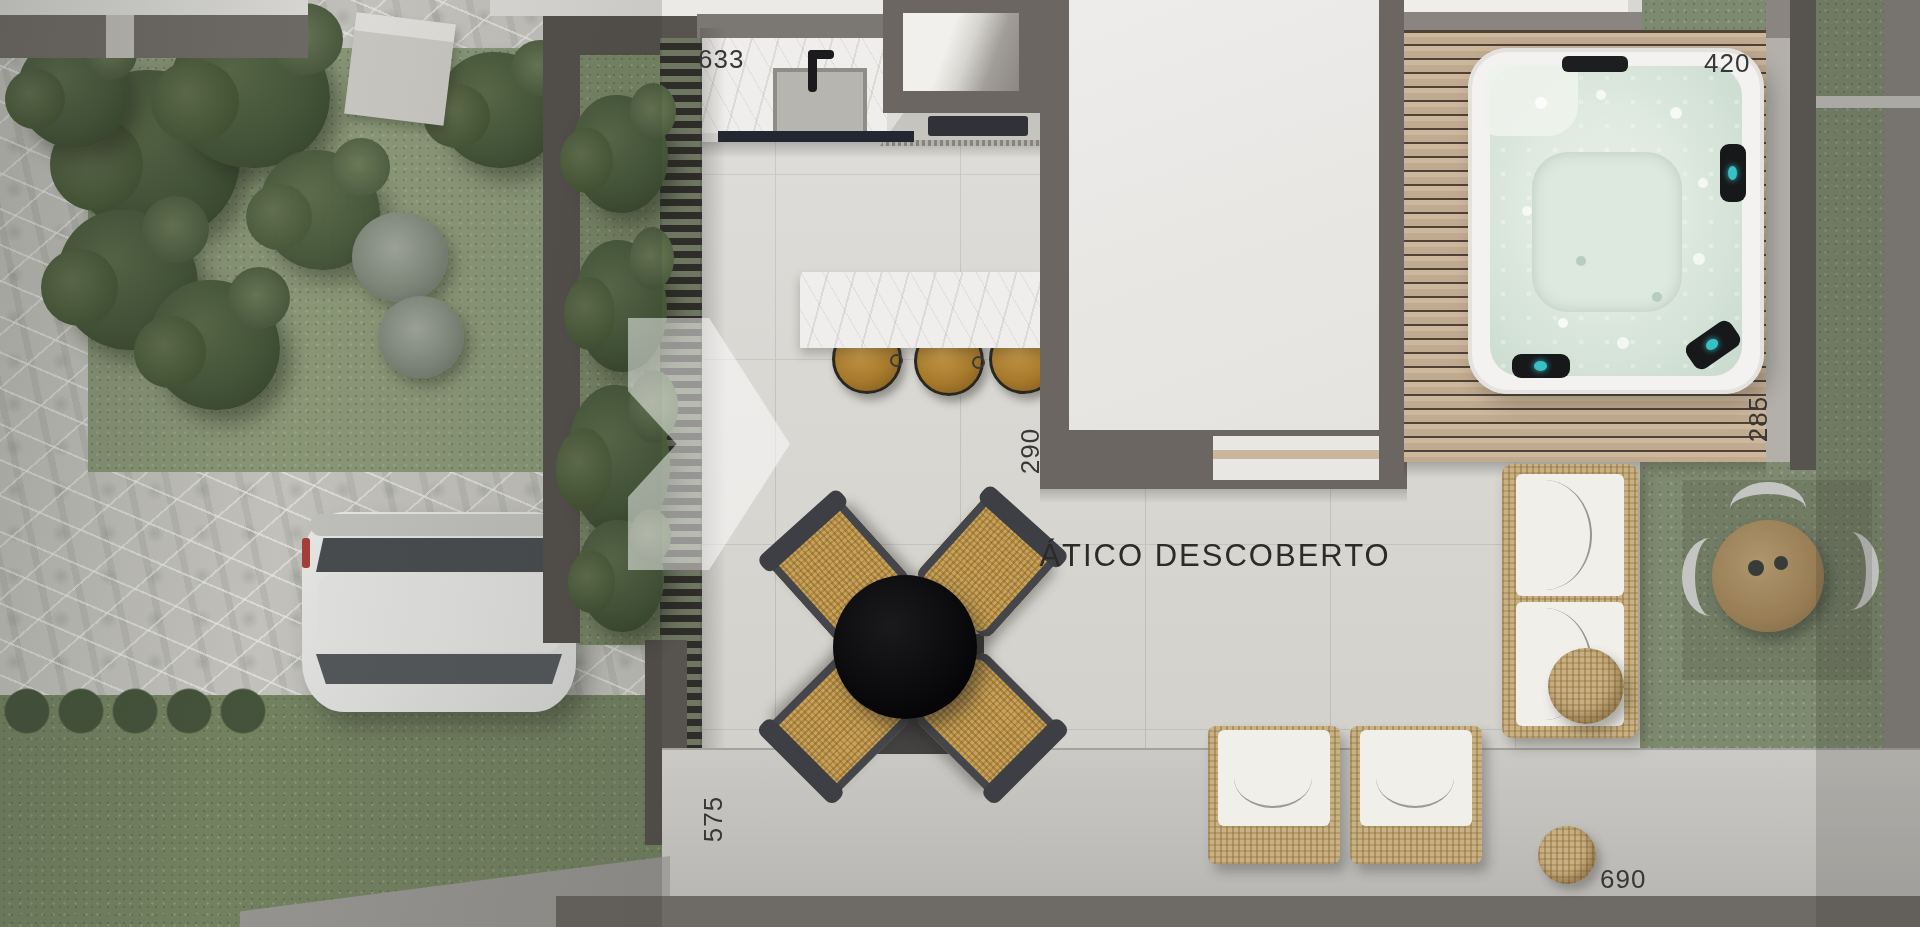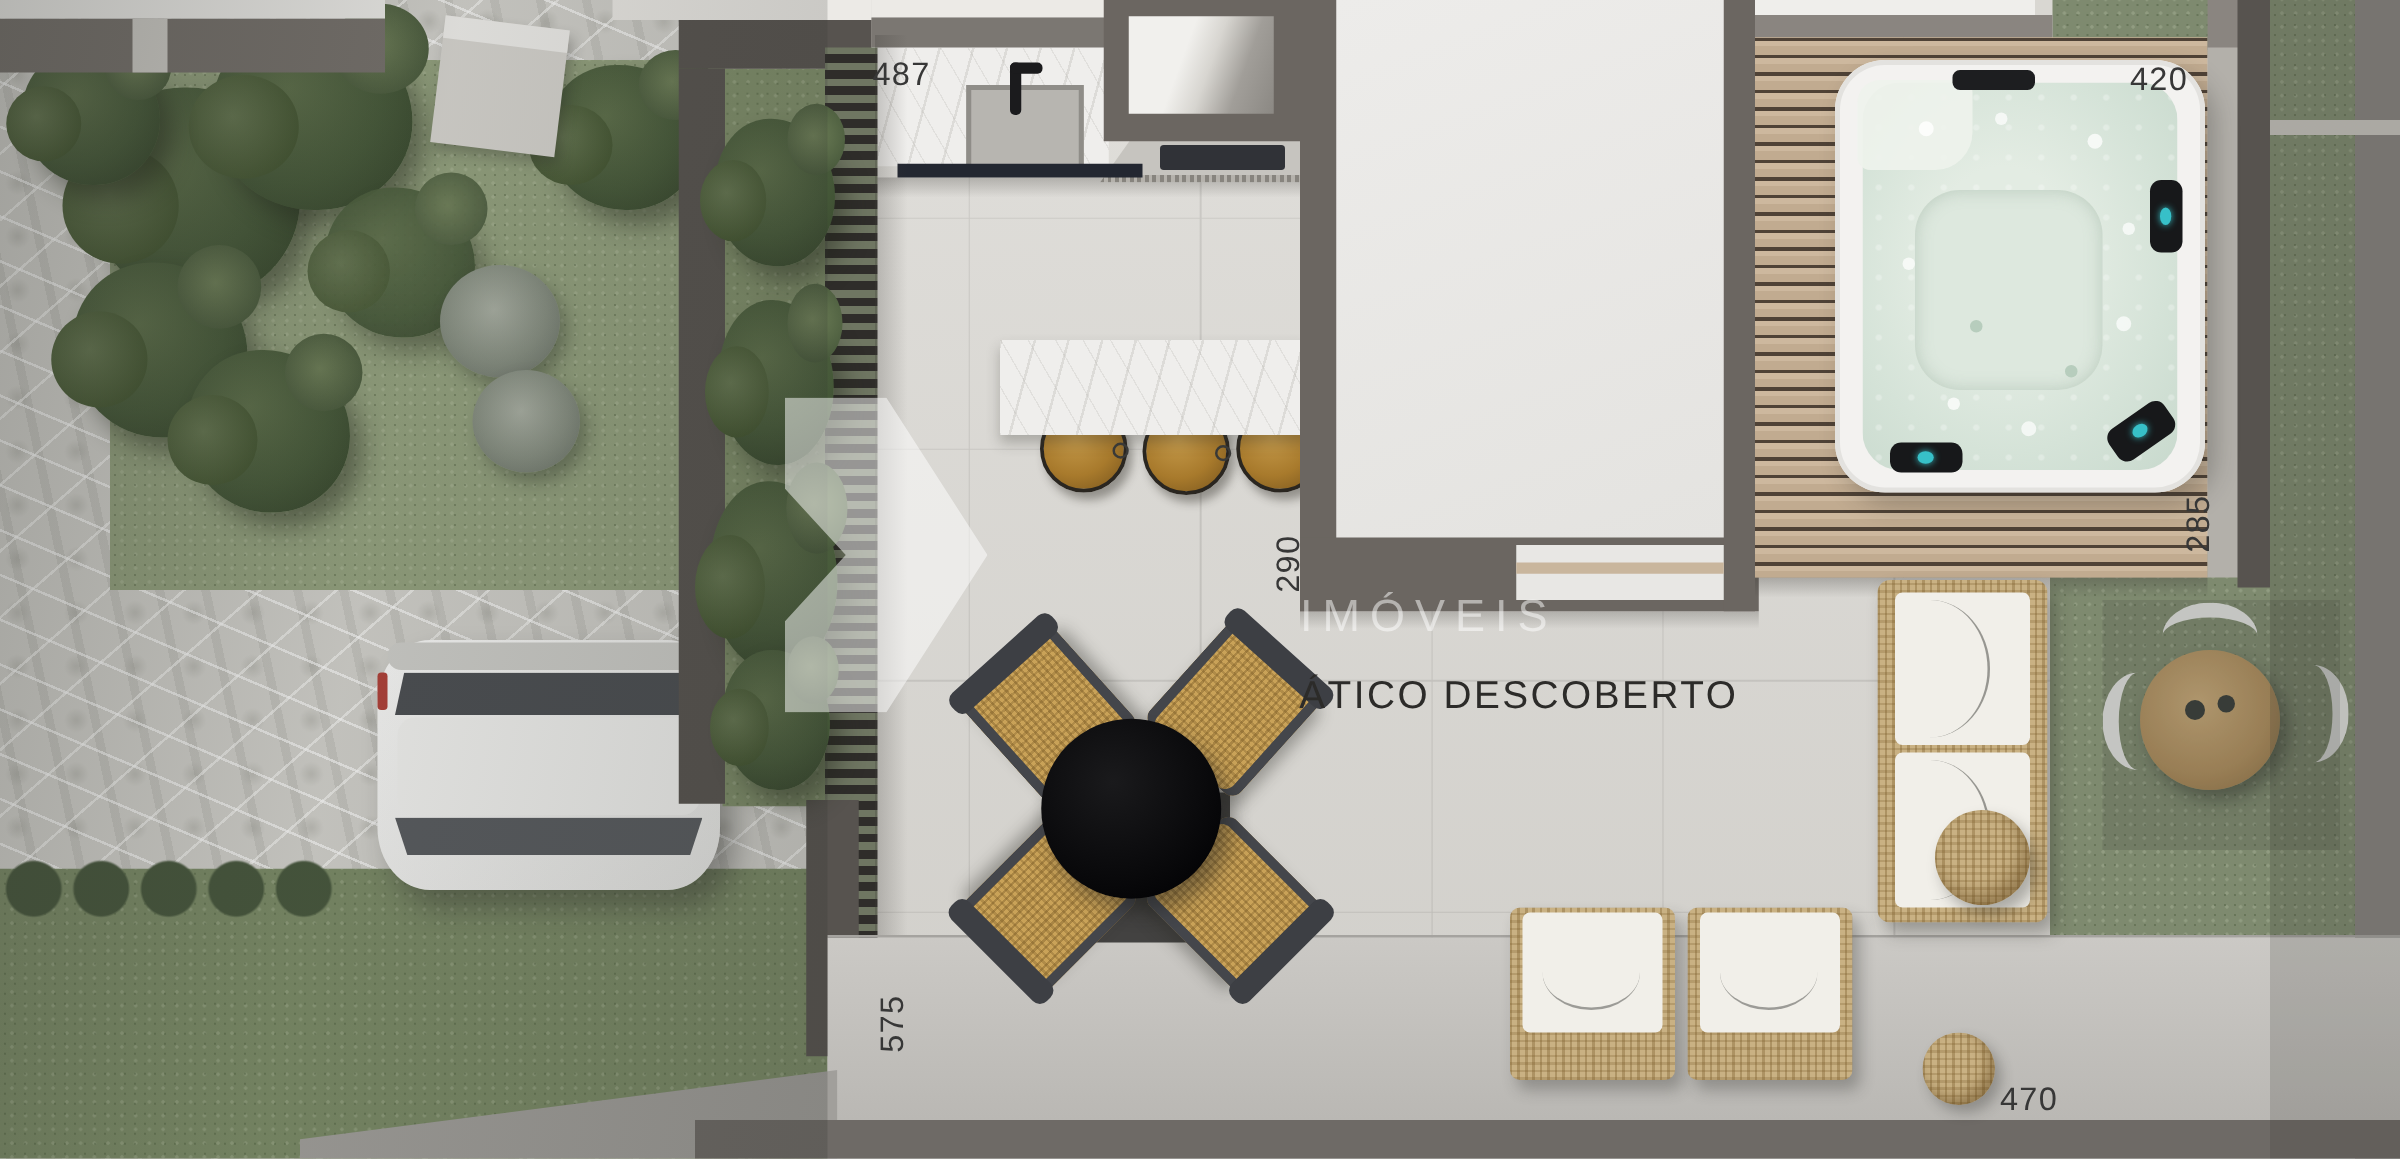--- a/index.html
+++ b/index.html
@@ -234,25 +234,24 @@
   <div class="abs rattan" style="left:1548px;top:648px;width:76px;height:76px;border-radius:50%;box-shadow:inset -6px -8px 14px rgba(90,65,25,.45),6px 8px 12px rgba(40,40,35,.35);z-index:15;"></div>
   <div class="abs rattan" style="left:1538px;top:826px;width:58px;height:58px;border-radius:50%;box-shadow:inset -5px -6px 10px rgba(90,65,25,.45),5px 6px 10px rgba(40,40,35,.3);z-index:15;"></div>
 
   <div class="abs" style="left:662px;top:748px;width:1258px;height:152px;background:linear-gradient(#cbc9c5,#b9b7b3);border-top:2px solid #a5a39f;z-index:12;"></div>
   <div class="abs" style="left:240px;top:856px;width:430px;height:71px;background:#a19f9b;clip-path:polygon(0 78%,100% 0,100% 100%,0 100%);z-index:13;"></div>
   <div class="abs" style="left:556px;top:896px;width:1364px;height:31px;background:#6e6a66;z-index:13;"></div>
   <div class="abs" style="left:700px;top:28px;width:26px;height:720px;background:linear-gradient(to right,rgba(60,58,54,.25),transparent);z-index:9;"></div>
 
   <div class="abs" style="left:1816px;top:0;width:104px;height:927px;background:rgba(48,50,46,.18);z-index:18;pointer-events:none;"></div>
 
-  <div class="abs dim" style="left:698px;top:44px;width:70px;height:28px;z-index:40;">487</div>
+  <div class="abs dim" style="left:698px;top:44px;width:70px;height:28px;z-index:40;">633</div>
   <div class="abs dim" style="left:1704px;top:48px;width:70px;height:28px;z-index:40;">420</div>
   <div class="abs dim rot" style="left:998px;top:438px;width:60px;height:26px;text-align:center;z-index:40;">290</div>
   <div class="abs dim rot" style="left:1726px;top:406px;width:60px;height:26px;text-align:center;z-index:40;">285</div>
   <div class="abs dim rot" style="left:681px;top:806px;width:60px;height:26px;text-align:center;z-index:40;">575</div>
-  <div class="abs dim" style="left:1600px;top:864px;width:80px;height:28px;z-index:40;">470</div>
+  <div class="abs dim" style="left:1600px;top:864px;width:80px;height:28px;z-index:40;">690</div>
 
   <div class="abs room-title" style="left:1015px;top:538px;width:400px;z-index:40;">ÁTICO DESCOBERTO</div>
 
   <div class="abs" style="left:628px;top:318px;width:162px;height:252px;background:rgba(255,255,255,.5);clip-path:polygon(0 0,50% 0,100% 50%,50% 100%,0 100%,0 71%,30% 50%,0 29%);z-index:50;pointer-events:none;"></div>
-  <div class="abs wm-sub" style="left:836px;top:472px;width:410px;z-index:50;pointer-events:none;">IMÓVEIS</div>
 
 </div>
 
 </body></html>

